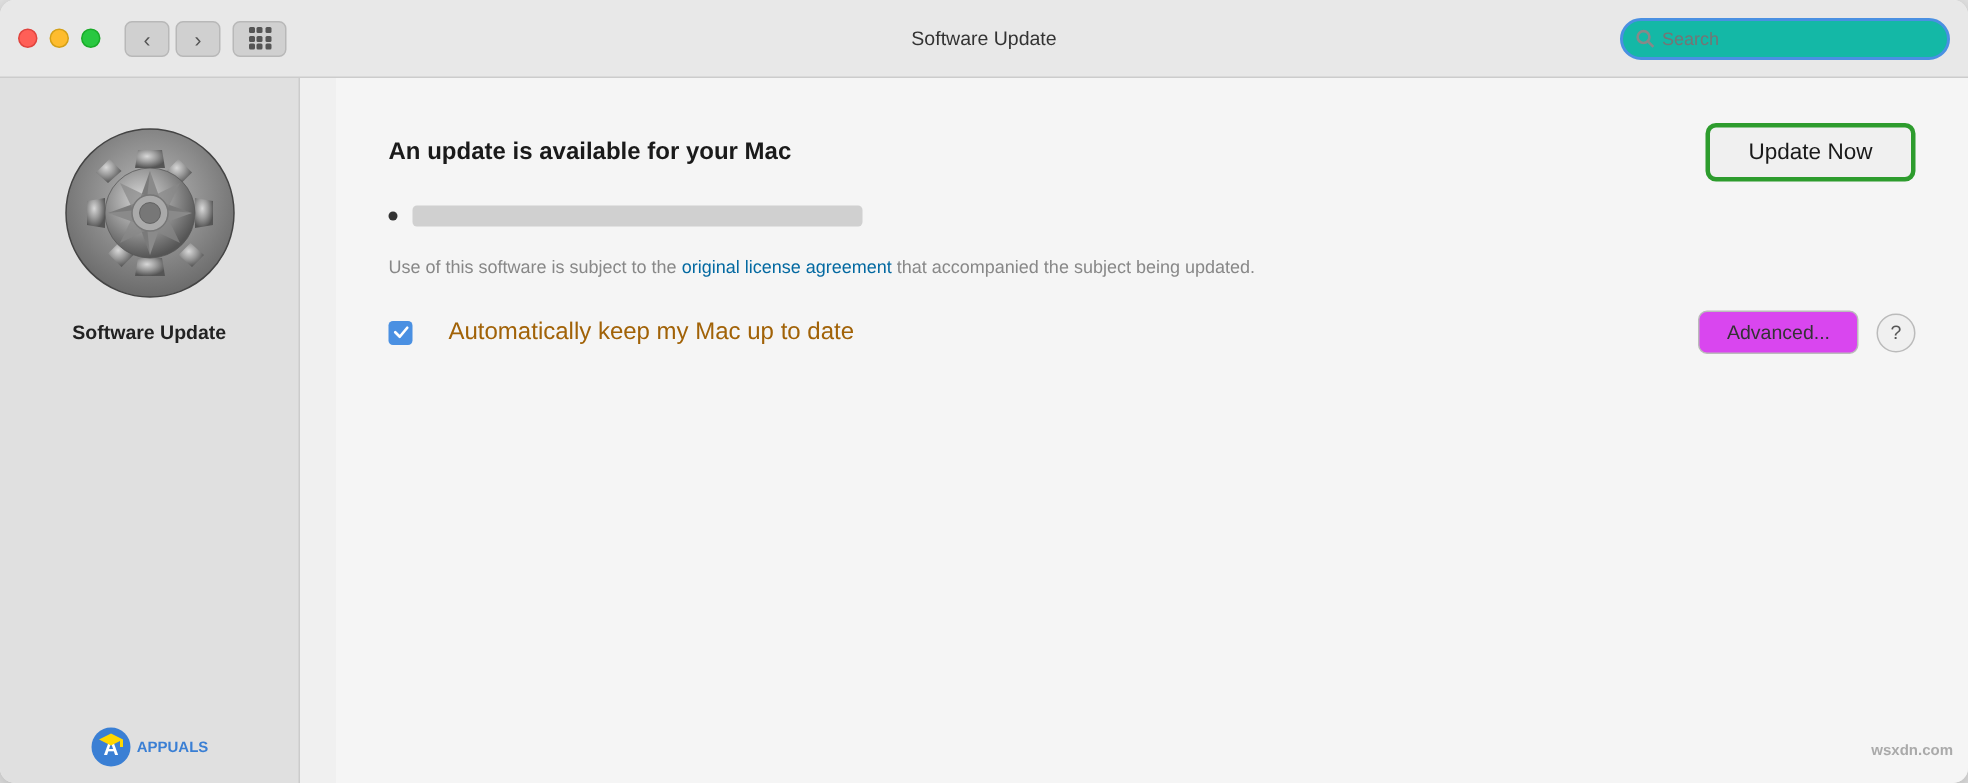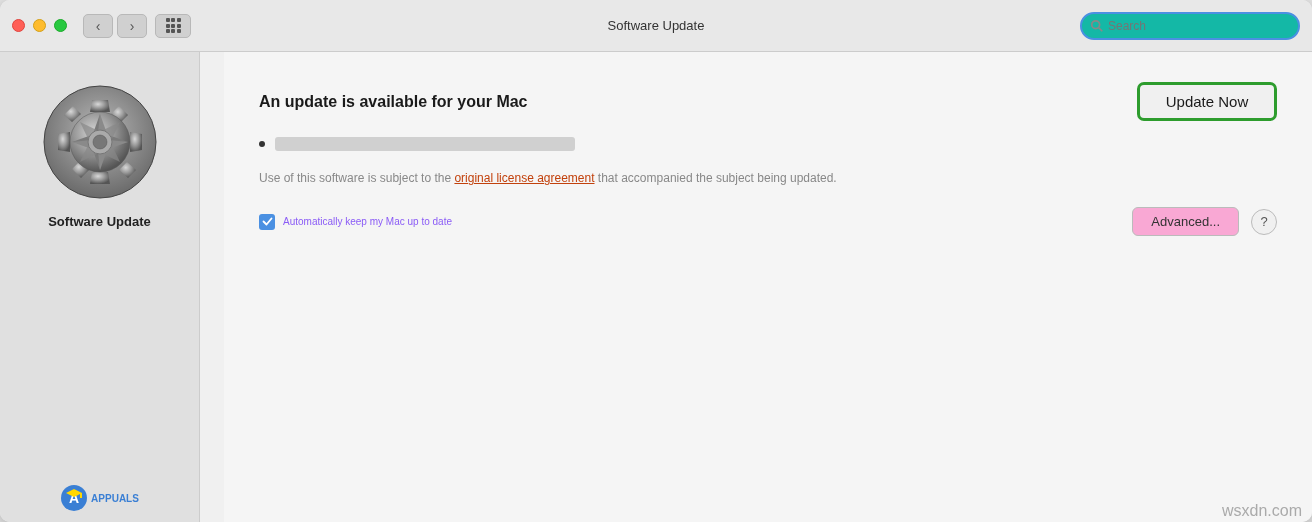--- a/index.html
+++ b/index.html
@@ -240,37 +240,36 @@
 
     .license-text {
       font-size: 12px;
       color: #888;
       line-height: 1.5;
       max-width: 600px;
       margin-bottom: 20px;
     }
 
     .license-link {
-      color: #c2410c;
-      text-decoration: underline;
+      color: #0369a1;
       cursor: pointer;
     }
 
     .bottom-row {
       display: flex;
       align-items: center;
       gap: 12px;
     }
 
     .checkbox-label {
       display: flex;
       align-items: center;
-      gap: 8px;
-      font-size: 10px;
-      color: #8b5cf6;
+      gap: 24px;
+      font-size: 16px;
+      color: #a16207;
       cursor: pointer;
     }
 
     .checkbox {
       width: 16px;
       height: 16px;
       background: #4a90e2;
       border-radius: 3px;
       display: flex;
       align-items: center;
@@ -278,21 +277,21 @@
       flex-shrink: 0;
     }
 
     .checkbox svg {
       width: 11px;
       height: 11px;
     }
 
     .advanced-btn {
       padding: 6px 18px;
-      background: #f9a8d4;
+      background: #d946ef;
       border: 1px solid #bbb;
       border-radius: 6px;
       font-size: 13px;
       color: #333;
       cursor: pointer;
       margin-left: auto;
     }
 
     .help-btn {
       width: 26px;
@@ -450,13 +449,13 @@
           </div>
           <span>Automatically keep my Mac up to date</span>
         </label>
         <button class="advanced-btn">Advanced...</button>
         <button class="help-btn">?</button>
       </div>
     </div>
   </div>
 </div>
 
-<div style="position:fixed;bottom:2px;right:10px;font-size:16px;color:#aaa;font-family:sans-serif;">wsxdn.com</div>
+<div style="position:fixed;bottom:16px;right:10px;font-size:10px;color:#aaa;font-family:sans-serif;font-weight:bold;">wsxdn.com</div>
 
 </body></html>

